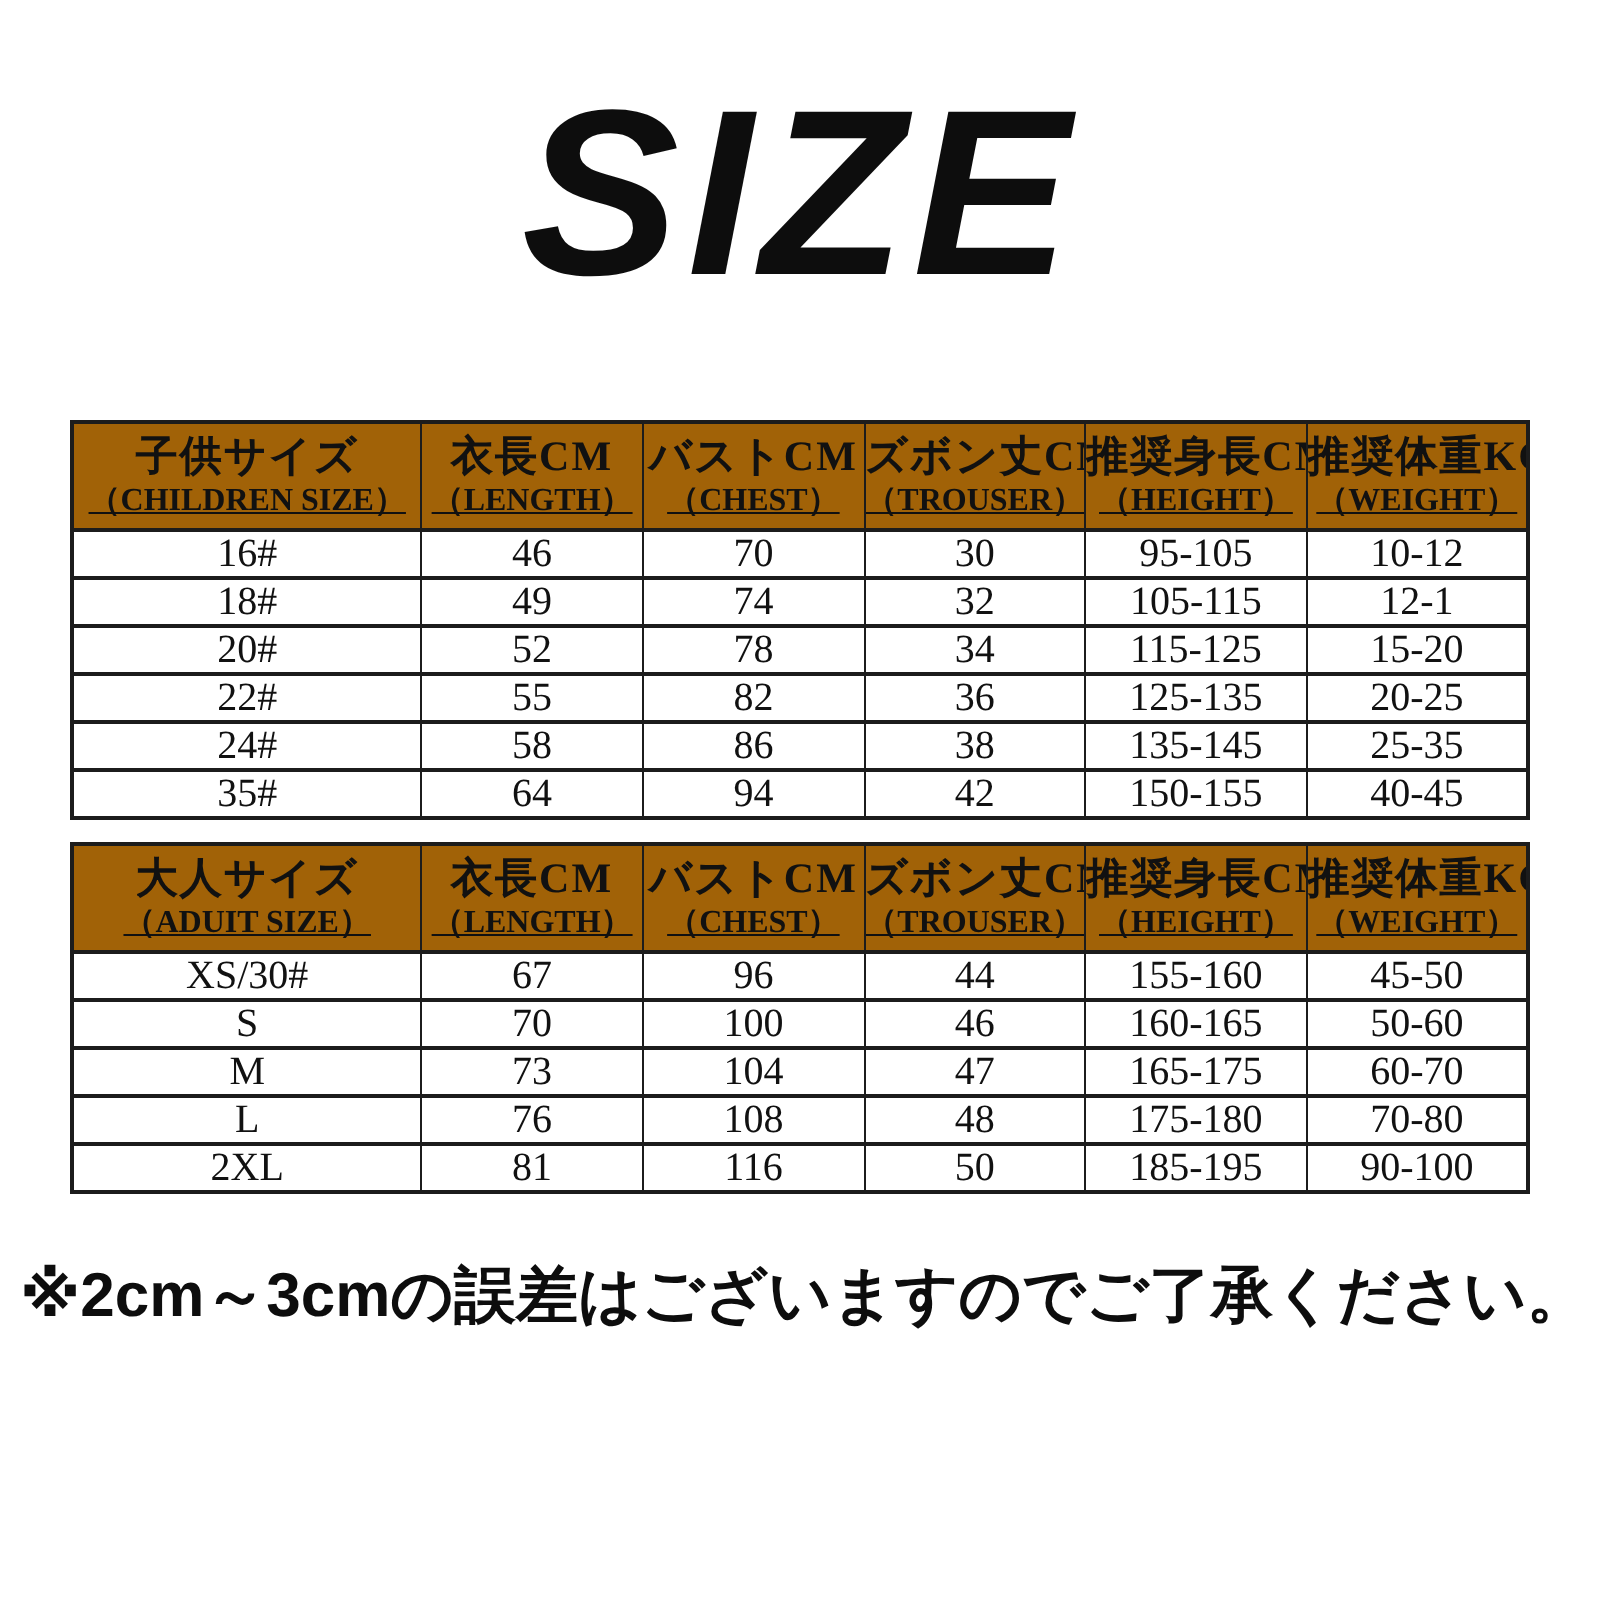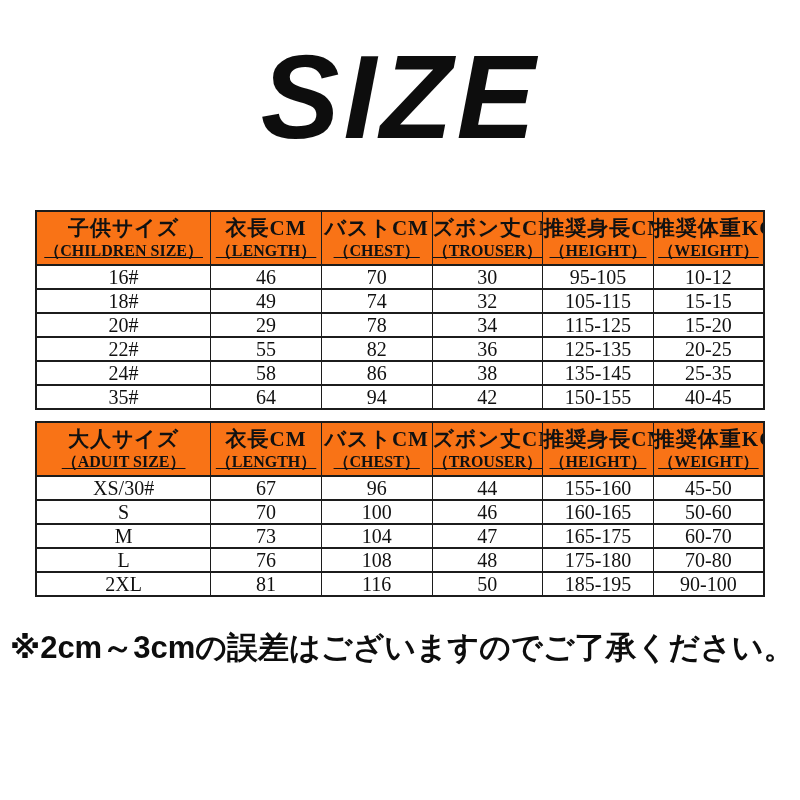--- a/index.html
+++ b/index.html
@@ -45,21 +45,21 @@
     border-right: 1px solid #1c1c1c;
     border-top: 2px solid #1c1c1c;
     border-bottom: 2px solid #1c1c1c;
     text-align: center;
     vertical-align: middle;
     padding: 0;
     overflow: hidden;
     white-space: nowrap;
   }
   table.size-table th {
-    background: #f97316;
+    background: #a16207;
     height: 52px;
     font-weight: bold;
   }
   .hdr-jp {
     font-size: 21px;
     line-height: 25px;
     letter-spacing: 1px;
   }
   .hdr-en {
     font-size: 16px;
@@ -137,25 +137,25 @@
           <td>30</td>
           <td>95-105</td>
           <td>10-12</td>
         </tr>
         <tr>
           <td>18#</td>
           <td>49</td>
           <td>74</td>
           <td>32</td>
           <td>105-115</td>
-          <td>15-15</td>
+          <td>12-1</td>
         </tr>
         <tr>
           <td>20#</td>
-          <td>29</td>
+          <td>52</td>
           <td>78</td>
           <td>34</td>
           <td>115-125</td>
           <td>15-20</td>
         </tr>
         <tr>
           <td>22#</td>
           <td>55</td>
           <td>82</td>
           <td>36</td>

